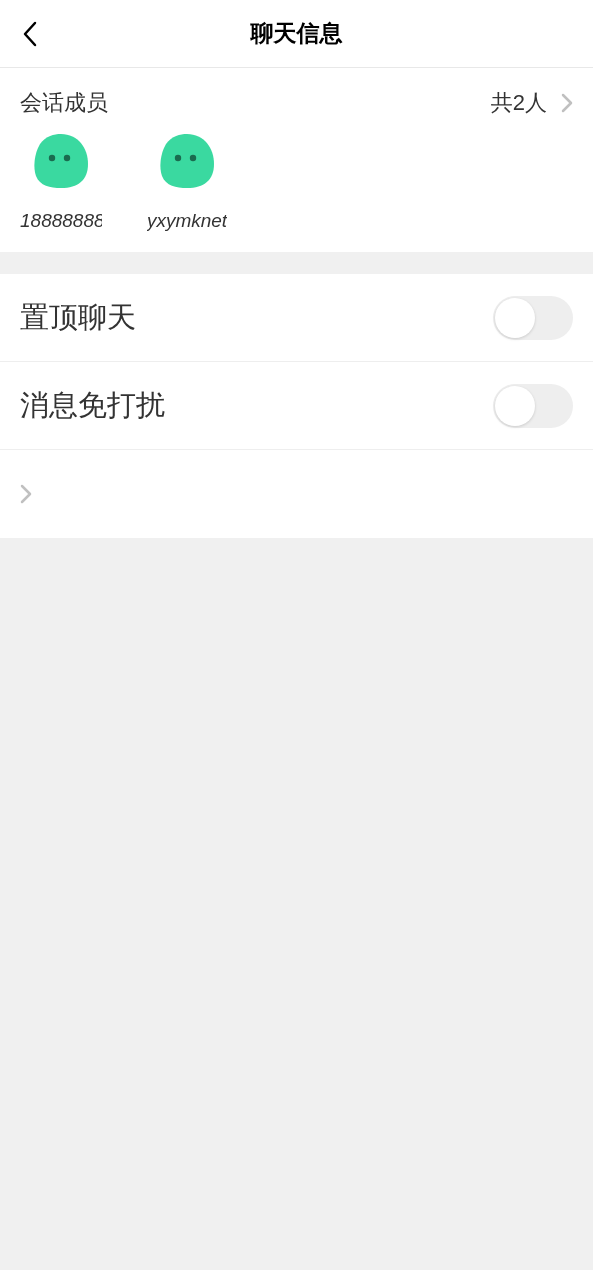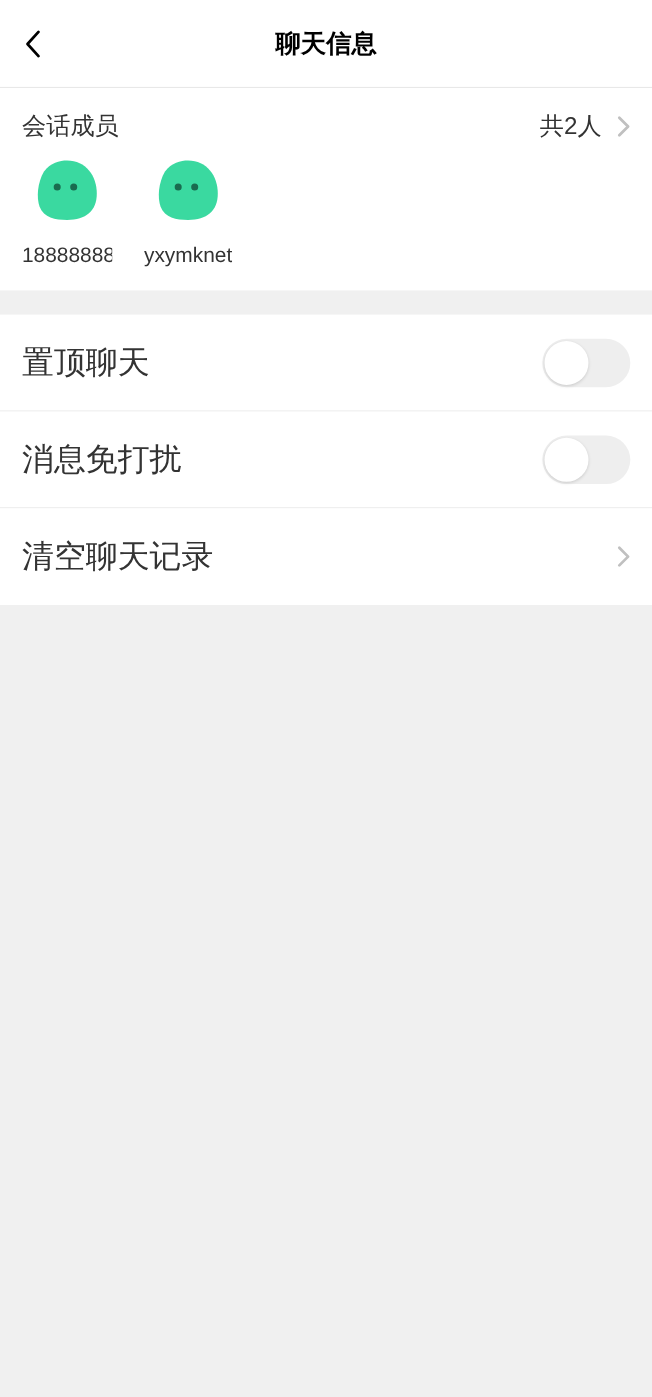--- a/index.html
+++ b/index.html
@@ -9,21 +9,21 @@
     }
     body {
       font-family: -apple-system, BlinkMacSystemFont, "Helvetica Neue", Arial, sans-serif;
       background: #f0f0f0;
       width: 593px;
       height: 1270px;
       overflow: hidden;
     }
     .header {
       background: #fff;
-      height: 80px;
+      height: 68px;
       display: flex;
       align-items: center;
       position: relative;
       border-bottom: 1px solid #e8e8e8;
     }
     .back-btn {
       position: absolute;
       left: 18px;
       top: 50%;
       transform: translateY(-50%);
@@ -64,21 +64,22 @@
     }
     .members-count {
       font-size: 22px;
       color: #333;
     }
     .chevron {
       color: #c0c0c0;
     }
     .members-list {
       display: flex;
-      gap: 28px;
+      gap: 44px;
+      font-style: italic;
     }
     .member-item {
       display: flex;
       flex-direction: column;
       align-items: center;
       width: 82px;
       cursor: pointer;
     }
     .avatar {
       width: 62px;
@@ -192,18 +193,17 @@
       <div class="toggle-knob"></div>
     </div>
   </div>
   <div class="setting-row">
     <div class="setting-label">消息免打扰</div>
     <div class="toggle">
       <div class="toggle-knob"></div>
     </div>
   </div>
   <div class="setting-row clear-row">
-    <div class="setting-label">清空聊天记录</div>
     <svg class="chevron" width="12" height="20" viewBox="0 0 12 20" fill="none">
       <path d="M2 2 L10 10 L2 18" stroke="#c0c0c0" stroke-width="2.5" stroke-linecap="round" stroke-linejoin="round"></path>
     </svg>
   </div>
 </div>
 
 </body></html>

